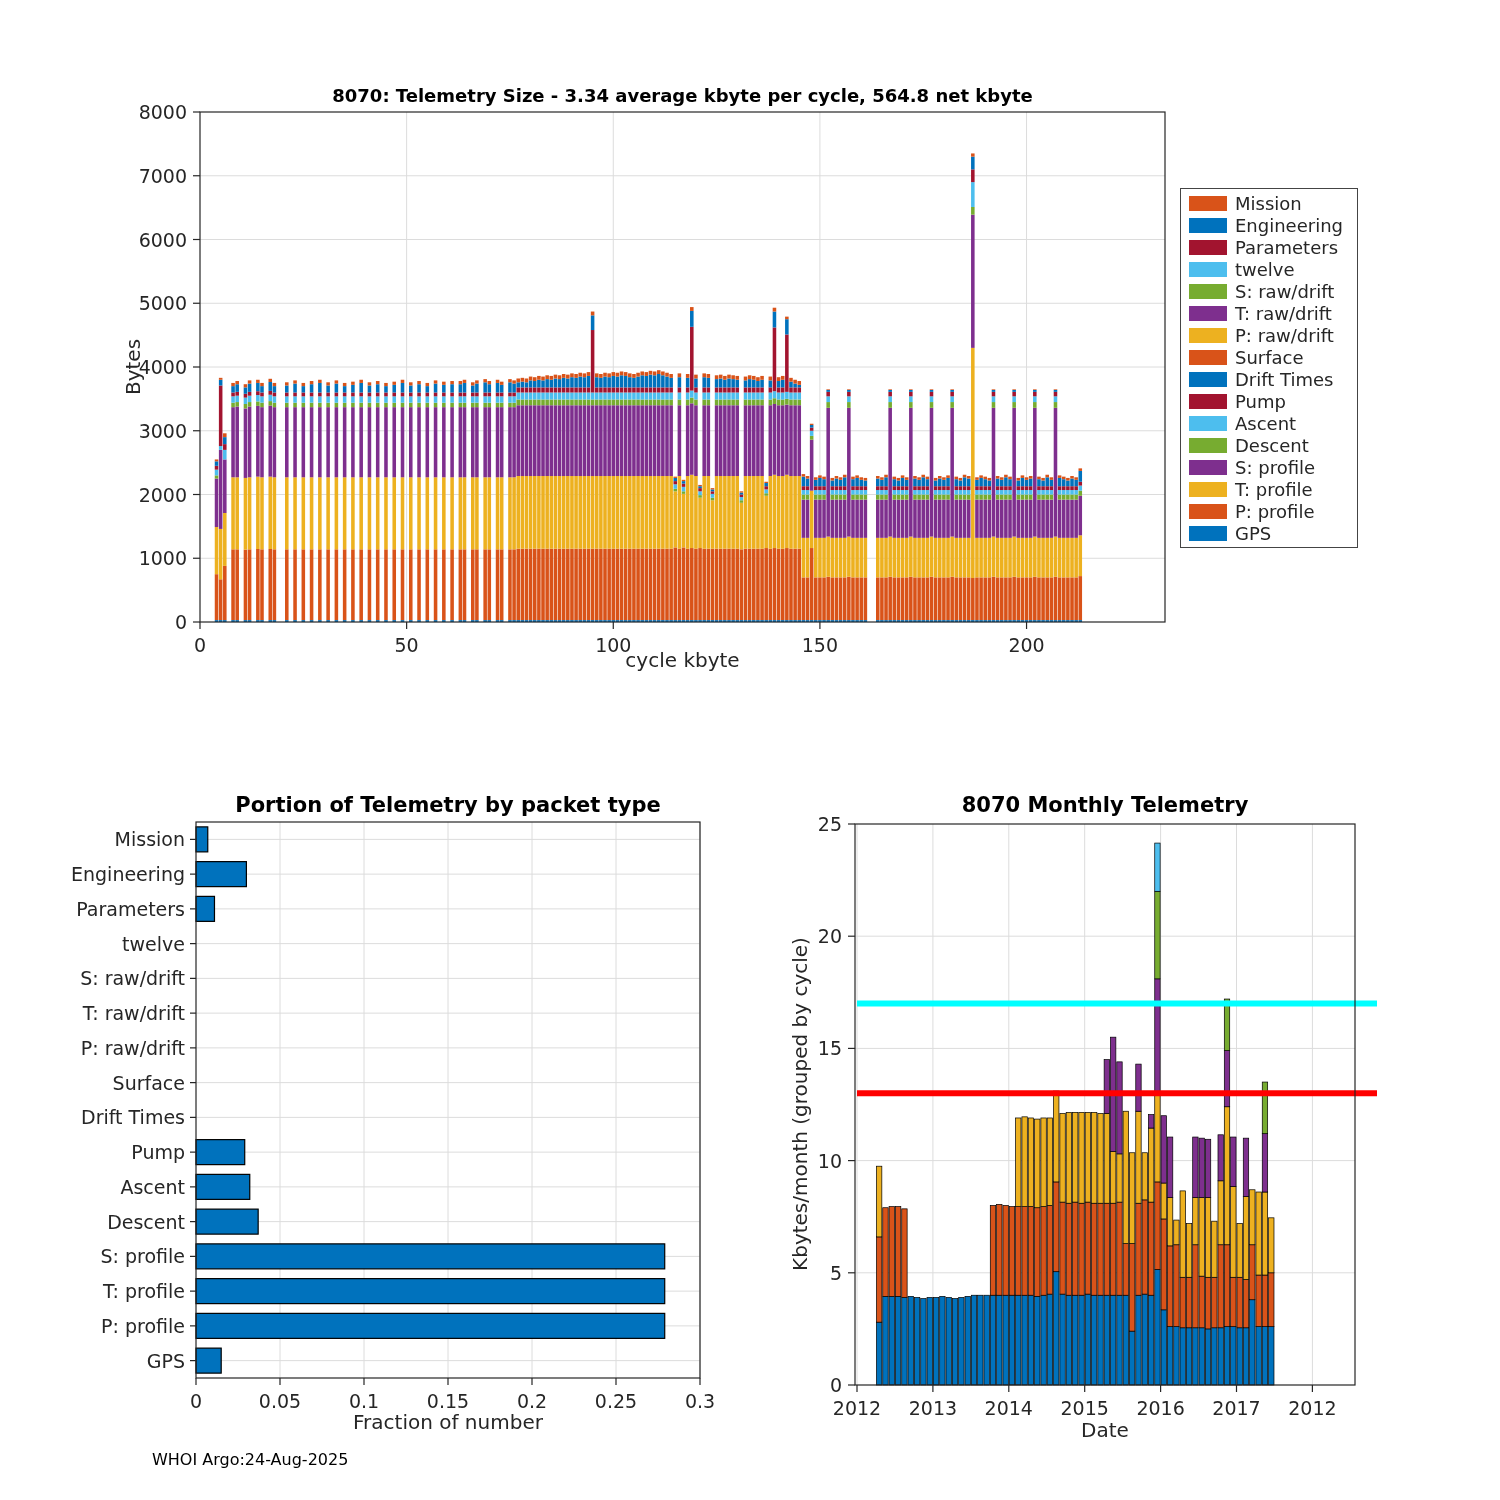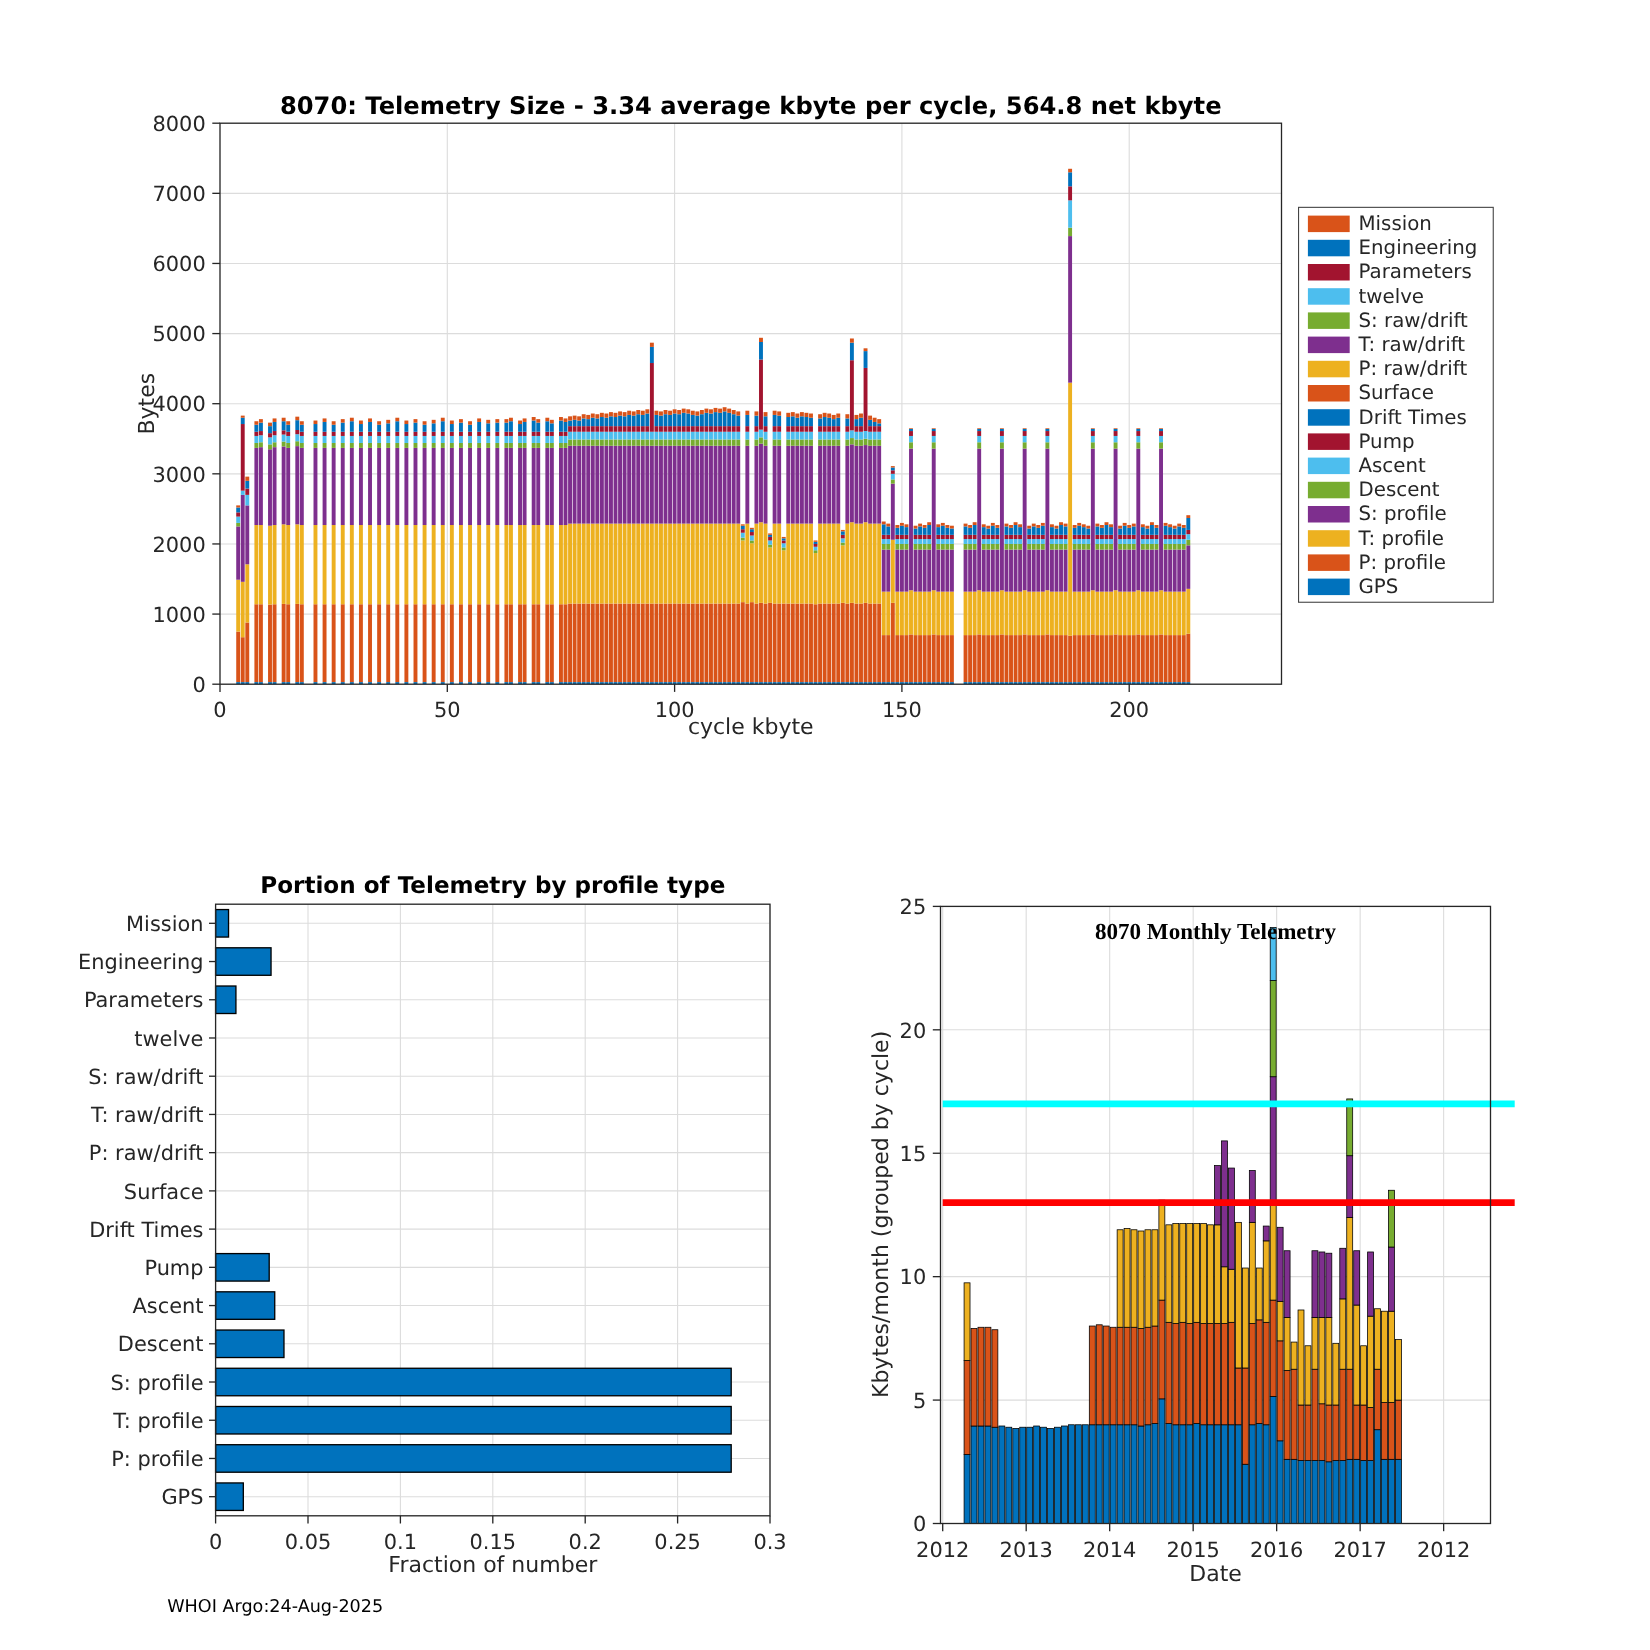--- a/index.html
+++ b/index.html
@@ -2,26 +2,26 @@
 <html><head>
 <meta charset="utf-8">
 <style>
   html,body{margin:0;padding:0;background:#fff;}
   #fig-root{position:relative;width:1500px;height:1500px;background:#ffffff;
     font-family:"DejaVu Sans","Liberation Sans",sans-serif;color:#262626;overflow:hidden;}
   #fig-svg{position:absolute;left:0;top:0;}
   .chart-title{position:absolute;text-align:center;font-weight:bold;font-size:21px;color:#000;}
   .axis-label{position:absolute;text-align:center;font-size:20px;color:#262626;}
   .ylabel-rot{transform:translate(-50%,-50%) rotate(-90deg);white-space:nowrap;}
-  #top-title{left:200px;width:965px;top:85px;font-size:22px;}
+  #top-title{left:200px;width:965px;top:85px;font-size:18px;}
   #top-ylabel{left:133px;top:367px;}
   #top-xlabel{left:200px;width:965px;top:648px;}
   #bl-title{left:196px;width:504px;top:793px;}
   #bl-xlabel{left:196px;width:504px;top:1410px;}
-  #br-title{left:855px;width:500px;top:835px;font-family:Liberation Serif, serif;}
+  #br-title{left:855px;width:500px;top:793px;}
   #br-ylabel{left:800px;top:1104px;}
   #br-xlabel{left:855px;width:500px;top:1418px;}
   #footer{position:absolute;left:152px;top:1450px;font-size:16px;color:#000;}
   #legend-box{position:absolute;left:1180px;top:188px;width:178px;height:360px;
     border:1px solid #444;background:#fff;box-sizing:border-box;padding-top:3px;}
   .legend-item{display:flex;align-items:center;height:22px;padding-left:8px;}
   .legend-swatch{width:38px;height:15px;margin-right:8px;flex:0 0 auto;}
   .legend-label{font-size:18px;color:#262626;white-space:nowrap;}
 </style>
 </head>
@@ -1953,21 +1953,21 @@
         <text x="1236.5" y="1415" text-anchor="middle" fill="#262626" font-size="19" font-family="&quot;DejaVu Sans&quot;,&quot;Liberation Sans&quot;,sans-serif" font-weight="normal">2017</text>
         <line x1="1312.4" x2="1312.4" y1="1385" y2="1392" stroke="#262626" stroke-width="1.2"></line>
         <text x="1312.4" y="1415" text-anchor="middle" fill="#262626" font-size="19" font-family="&quot;DejaVu Sans&quot;,&quot;Liberation Sans&quot;,sans-serif" font-weight="normal">2012</text>
       </g>
     </svg>
 
   <div id="top-title" class="chart-title">8070: Telemetry Size - 3.34 average kbyte per cycle,  564.8 net kbyte</div>
   <div id="top-ylabel" class="axis-label ylabel-rot">Bytes</div>
   <div id="top-xlabel" class="axis-label">cycle kbyte</div>
 
-  <div id="bl-title" class="chart-title">Portion of Telemetry by profile type</div>
+  <div id="bl-title" class="chart-title">Portion of Telemetry by packet type</div>
   <div id="bl-xlabel" class="axis-label">Fraction of number</div>
 
   <div id="br-title" class="chart-title">8070 Monthly Telemetry</div>
   <div id="br-ylabel" class="axis-label ylabel-rot">Kbytes/month (grouped by cycle)</div>
   <div id="br-xlabel" class="axis-label">Date</div>
 
   <div id="legend-box">
       <div class="legend-item">
         <span class="legend-swatch" style="background: rgb(217, 83, 25);"></span>
         <span class="legend-label">Mission</span>

